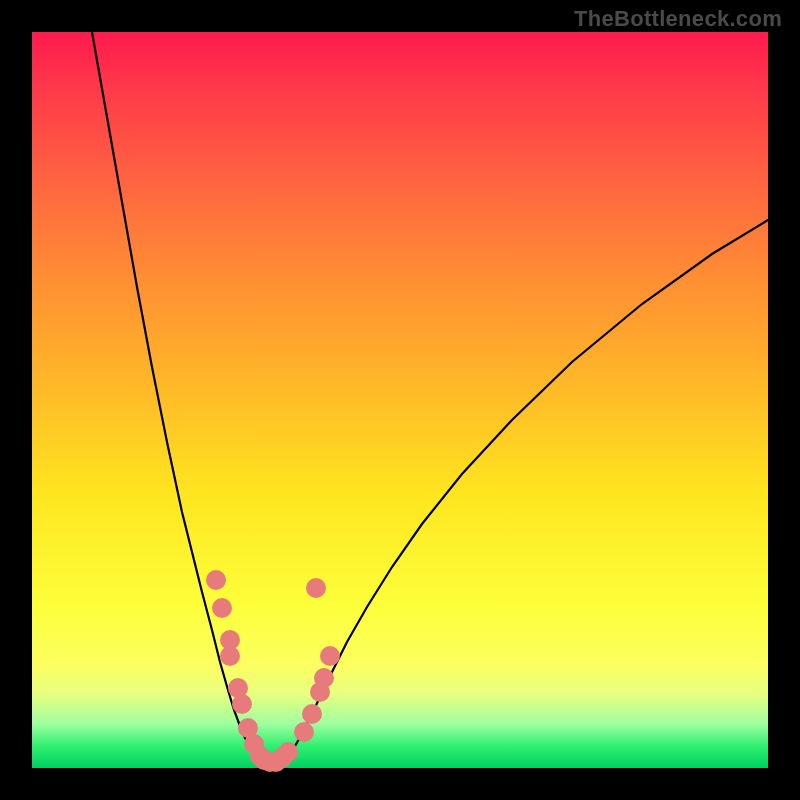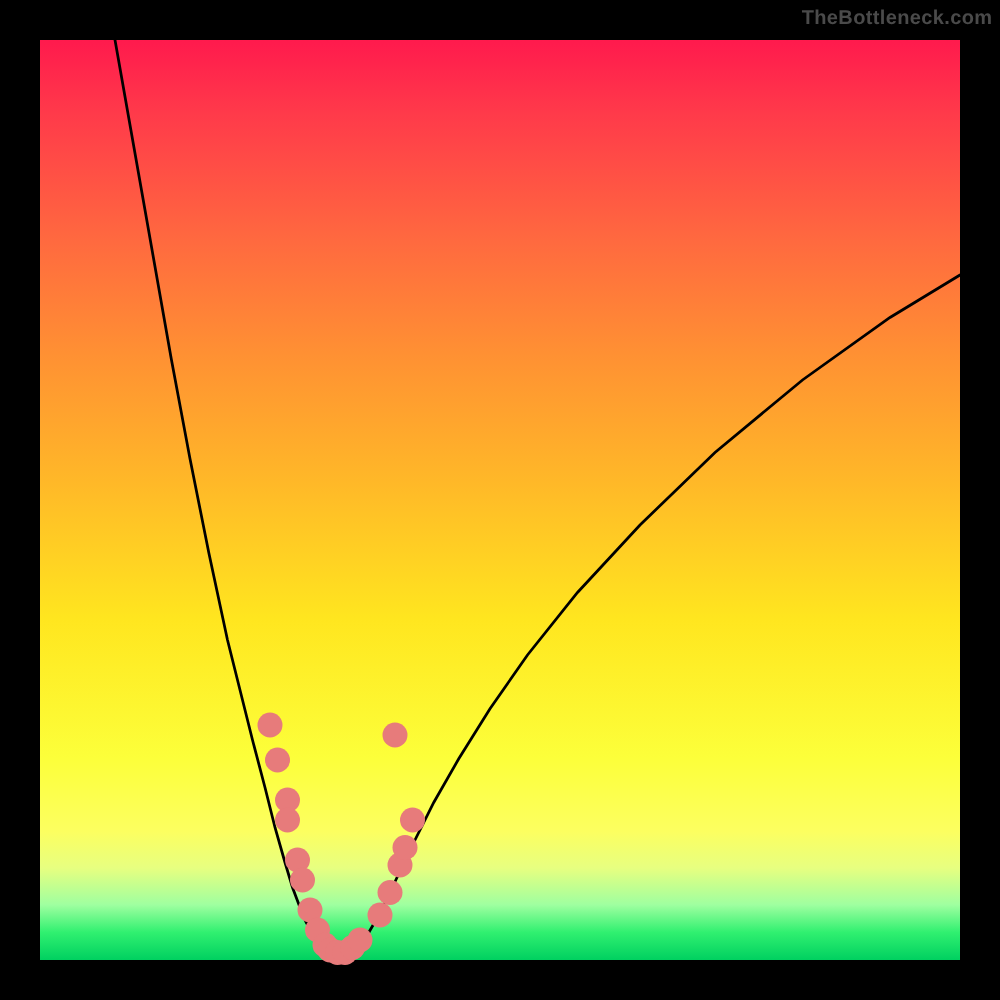--- a/index.html
+++ b/index.html
@@ -28,23 +28,23 @@
       #fcff60 86%,
       #e7ff80 90%,
       #9fffa0 94%,
       #30f070 97%,
       #00d060 100%
     );
   }
   .watermark {
     position: absolute;
     top: 6px;
-    right: 6px;
+    right: 18px;
     color: #4a4a4a;
-    font-size: 16px;
+    font-size: 22px;
     font-weight: 600;
     letter-spacing: 0.3px;
     user-select: none;
   }
   svg.plot {
     position: absolute;
     left: 0;
     top: 0;
     width: 736px;
     height: 736px;

